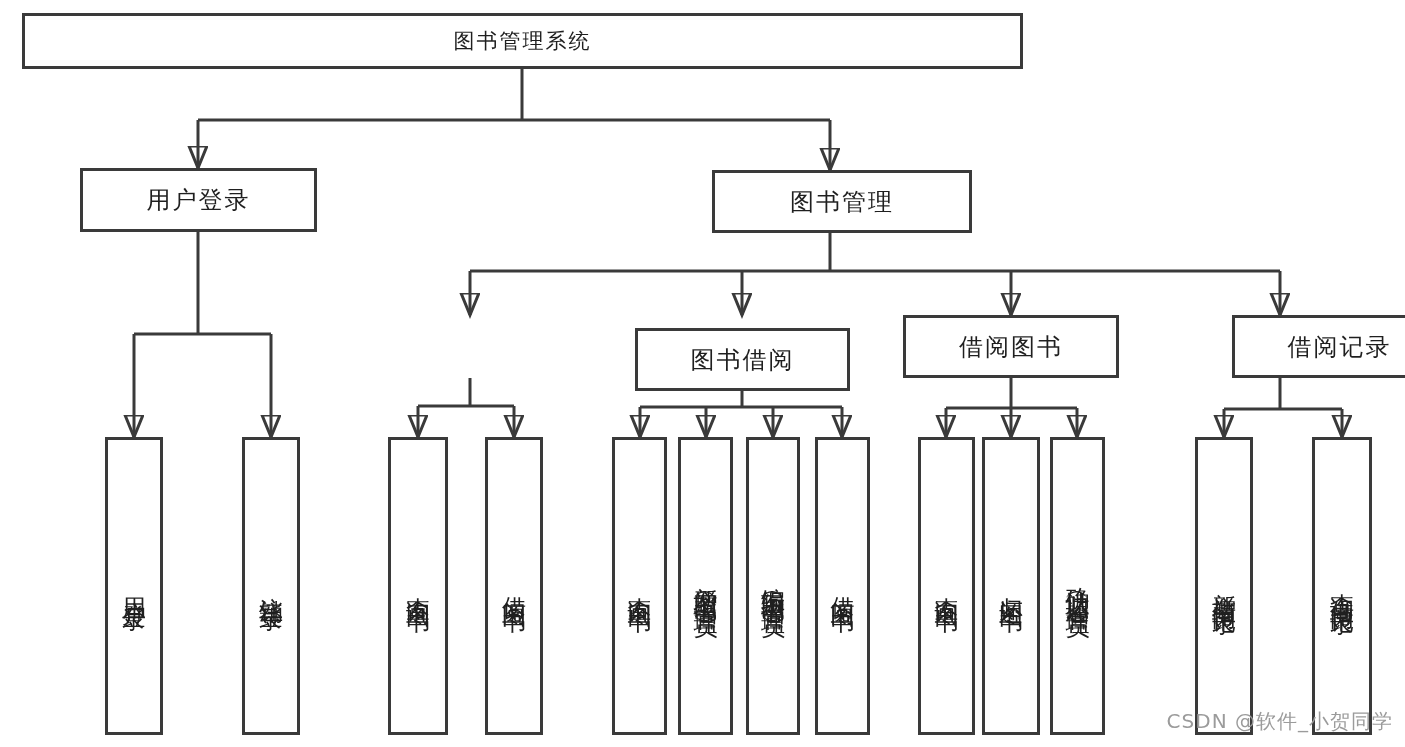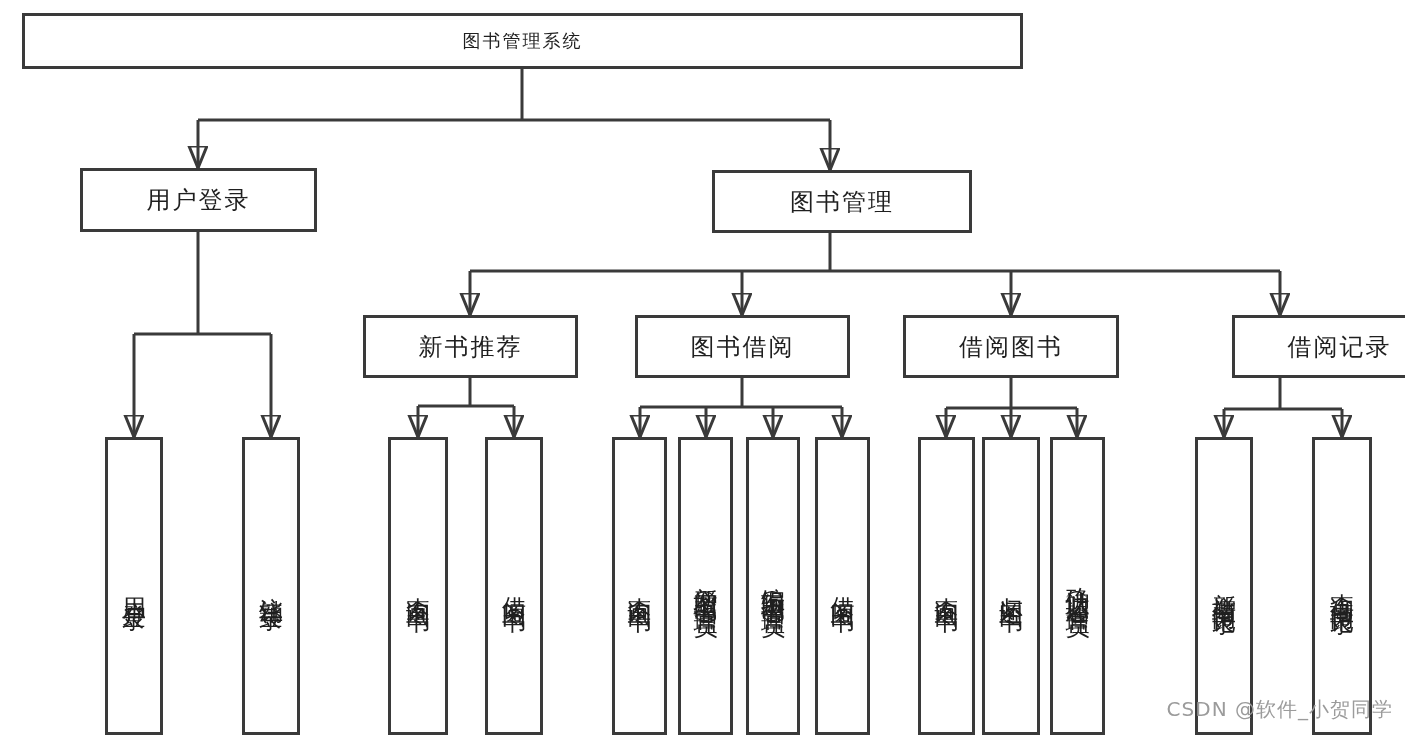--- a/index.html
+++ b/index.html
@@ -25,24 +25,24 @@
     letter-spacing:2px;
     white-space:nowrap;
   }
   .vbox span{
     writing-mode:vertical-rl;
     text-orientation:mixed;
     font-size:24px;
     letter-spacing:4px;
     line-height:1;
   }
-  .title span{font-size:18px;font-family:Liberation Serif, serif;}
+  .title span{font-size:21px;font-family:Liberation Serif, serif;}
   .watermark{
     position:absolute;
-    right:12px;bottom:24px;
+    right:12px;bottom:12px;
     font-size:20px;
     color:#9b9b9b;
     letter-spacing:1px;
     white-space:nowrap;
   }
 </style>
 </head>
 <body>
 
 <div class="stage">
@@ -106,24 +106,21 @@
     <span>图书管理系统</span>
   </div>
 
   <div class="box hbox" style="left:80px;top:168px;width:237px;height:64px">
     <span>用户登录</span>
   </div>
   <div class="box hbox" style="left:712px;top:170px;width:260px;height:63px">
     <span>图书管理</span>
   </div>
 
-  <div class="box hbox" style="left:363px;top:315px;width:215px;height:63px">
-    <span>新书推荐</span>
-  </div>
-  <div class="box hbox" style="left:635px;top:315px;width:215px;height:63px">
+  <div class="box hbox" style="left:635px;top:328px;width:215px;height:63px">
     <span>图书借阅</span>
   </div>
   <div class="box hbox" style="left:903px;top:315px;width:216px;height:63px">
     <span>借阅图书</span>
   </div>
   <div class="box hbox" style="left:1232px;top:315px;width:215px;height:63px">
     <span>借阅记录</span>
   </div>
 
   <div class="box vbox" style="left:105px;top:437px;width:58px;height:298px">

